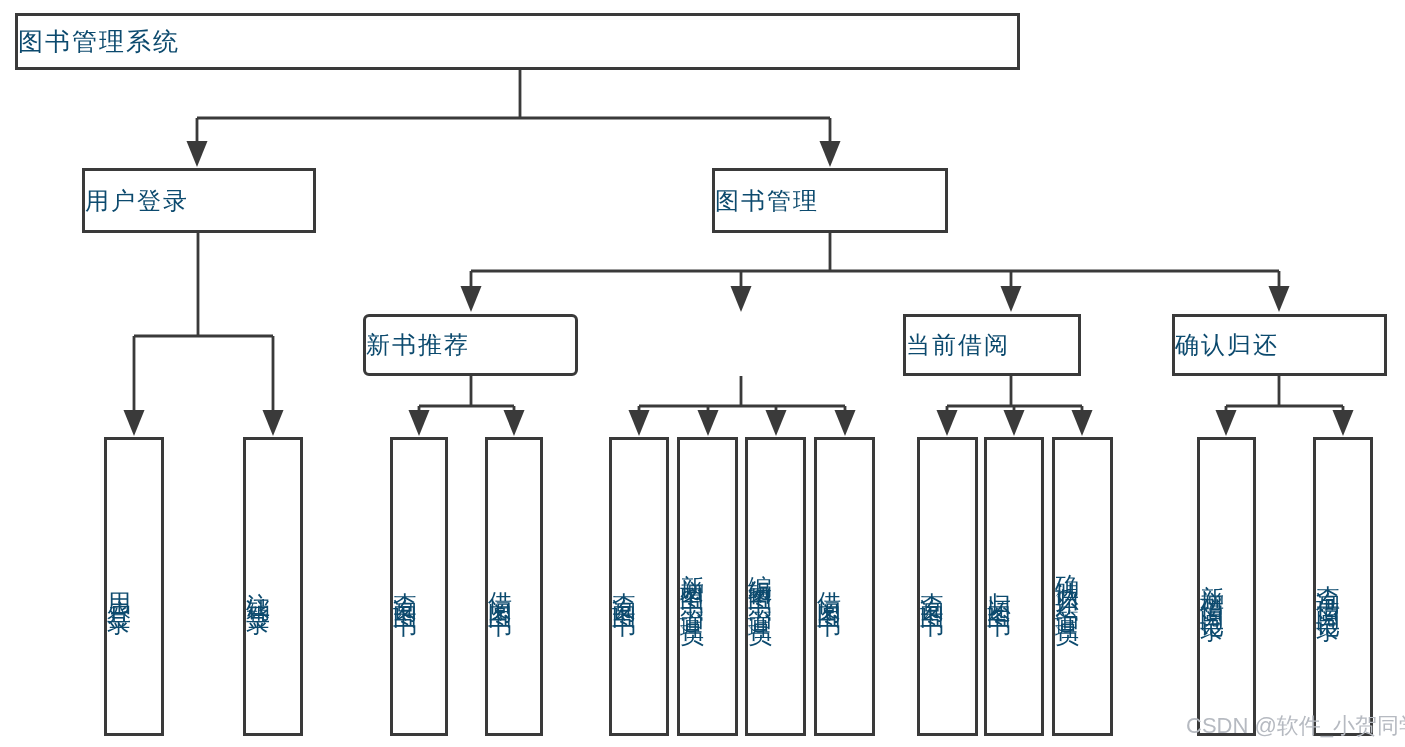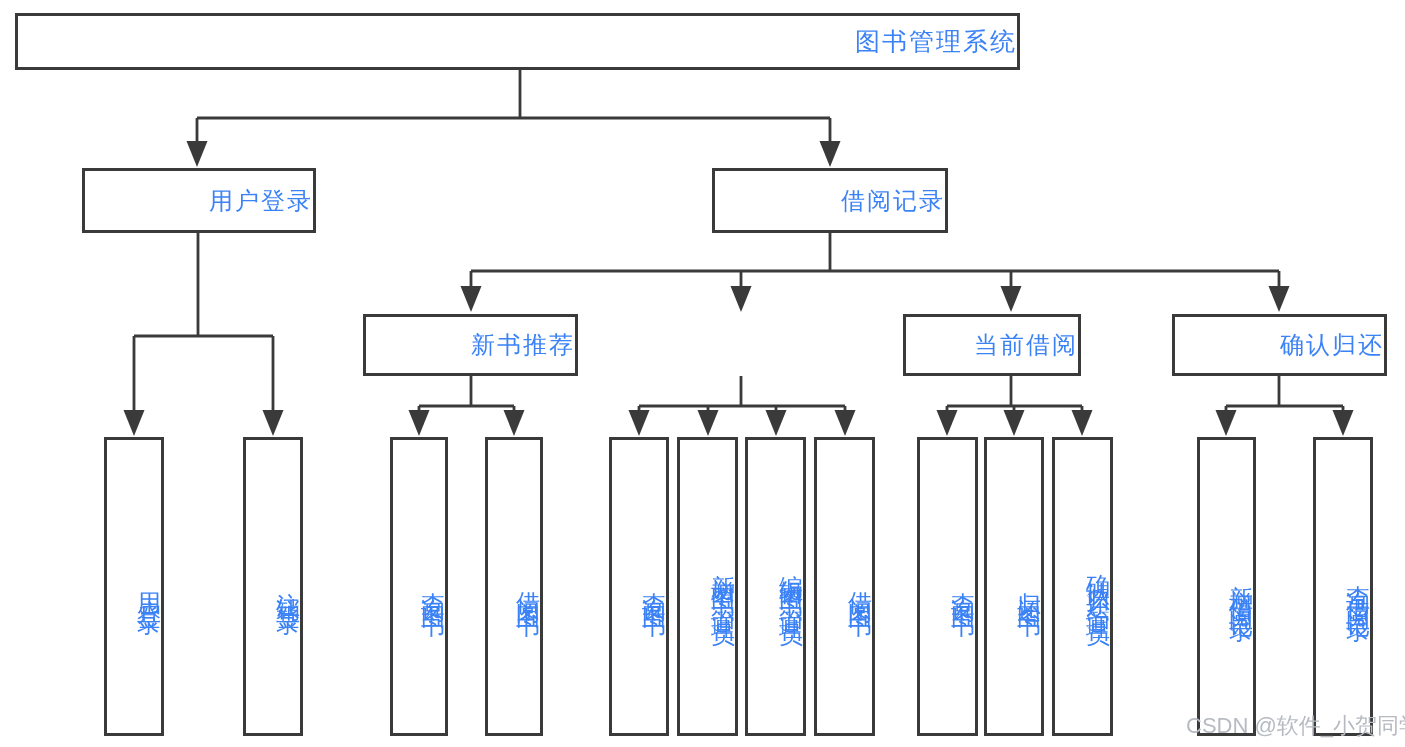--- a/index.html
+++ b/index.html
@@ -30,22 +30,22 @@
     fill: #3a3a3a;
     stroke: none;
   }
   .node {
     position: absolute;
     box-sizing: border-box;
     border: 3px solid #3a3a3a;
     background: #ffffff;
     display: flex;
     align-items: center;
-    justify-content: flex-end;
-    color: #3b82f6;
+    justify-content: flex-start;
+    color: #0c4a6e;
   }
   .h-label {
     font-size: 24px;
     letter-spacing: 2px;
     white-space: nowrap;
   }
   .root .h-label {
     font-size: 25px;
   }
   .v-label {
@@ -122,24 +122,24 @@
   </svg>
 
   <div class="node root" style="left:15px; top:13px; width:1005px; height:57px;">
     <span class="h-label">图书管理系统</span>
   </div>
 
   <div class="node" style="left:82px; top:168px; width:234px; height:65px;">
     <span class="h-label">用户登录</span>
   </div>
   <div class="node" style="left:712px; top:168px; width:236px; height:65px;">
-    <span class="h-label">借阅记录</span>
+    <span class="h-label">图书管理</span>
   </div>
 
-  <div class="node" style="left:363px; top:314px; width:215px; height:62px;">
+  <div class="node" style="left:363px; top:314px; width:215px; height:62px;border-radius:6px;">
     <span class="h-label">新书推荐</span>
   </div>
   <div class="node" style="left:903px; top:314px; width:178px; height:62px;">
     <span class="h-label">当前借阅</span>
   </div>
   <div class="node" style="left:1172px; top:314px; width:215px; height:62px;">
     <span class="h-label">确认归还</span>
   </div>
 
   <div class="node" style="left:104px; top:437px; width:60px; height:299px;">

